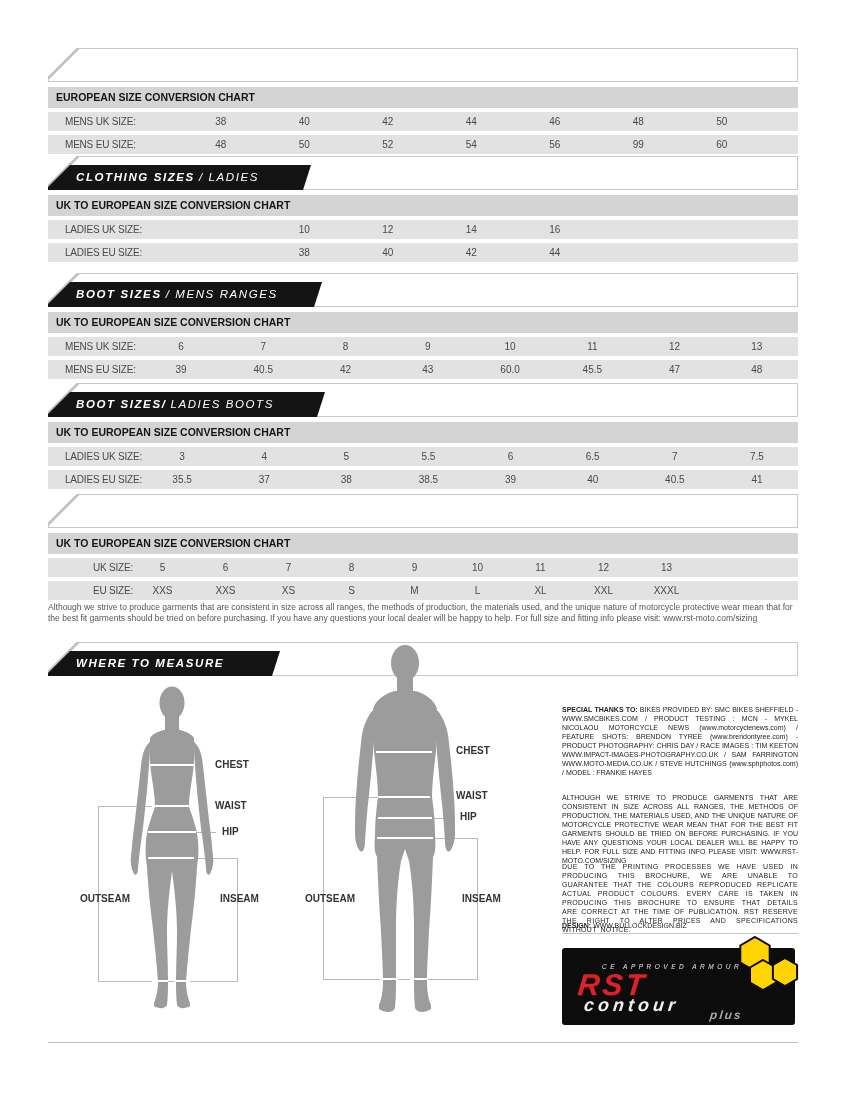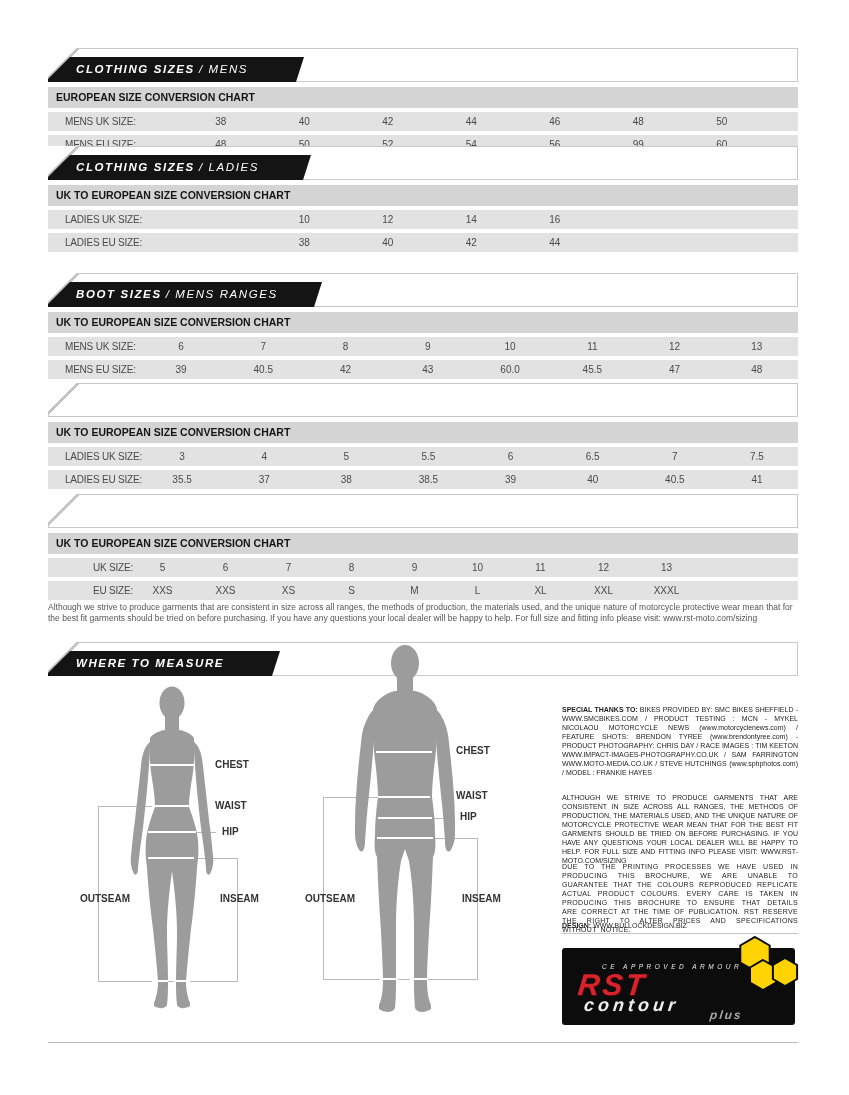--- a/index.html
+++ b/index.html
@@ -64,23 +64,20 @@
 </style>
 </head>
 <body>
 
 <div class="page">
 
   <div id="sections">
       <section class="tsec clothing" style="top: 48px;">
       <div class="band">
         <div class="chamfer"></div>
-        <div class="bar" style="width: 256px;">
-          <span class="bar-title"><span class="t-main">CLOTHING SIZES</span><span class="t-sub">/ MENS</span></span>
-        </div>
       </div>
       <div class="subhead">EUROPEAN SIZE CONVERSION CHART</div>
       <div class="rows">
           <div class="row">
             <div class="lbl">MENS UK SIZE:</div>
             <div class="cell">38</div>
             <div class="cell">40</div>
             <div class="cell">42</div>
             <div class="cell">44</div>
             <div class="cell">46</div>
@@ -92,21 +89,21 @@
             <div class="cell">48</div>
             <div class="cell">50</div>
             <div class="cell">52</div>
             <div class="cell">54</div>
             <div class="cell">56</div>
             <div class="cell">99</div>
             <div class="cell">60</div>
           </div>
         </div>
     </section>
-      <section class="tsec clothing" style="top: 146px;">
+      <section class="tsec clothing" style="top: 156px;">
       <div class="band">
         <div class="chamfer"></div>
         <div class="bar" style="width: 263px;">
           <span class="bar-title"><span class="t-main">CLOTHING SIZES</span><span class="t-sub">/ LADIES</span></span>
         </div>
       </div>
       <div class="subhead">UK TO EUROPEAN SIZE CONVERSION CHART</div>
       <div class="rows">
           <div class="row">
             <div class="lbl">LADIES UK SIZE:</div>
@@ -159,20 +156,23 @@
             <div class="cell">60.0</div>
             <div class="cell">45.5</div>
             <div class="cell">47</div>
             <div class="cell">48</div>
           </div>
         </div>
     </section>
       <section class="tsec boots" style="top: 383px;">
       <div class="band">
         <div class="chamfer"></div>
+        <div class="bar" style="width: 277px;">
+          <span class="bar-title"><span class="t-main">BOOT SIZES/</span><span class="t-sub">LADIES BOOTS</span></span>
+        </div>
       </div>
       <div class="subhead">UK TO EUROPEAN SIZE CONVERSION CHART</div>
       <div class="rows">
           <div class="row">
             <div class="lbl">LADIES UK SIZE:</div>
             <div class="cell">3</div>
             <div class="cell">4</div>
             <div class="cell">5</div>
             <div class="cell">5.5</div>
             <div class="cell">6</div>

